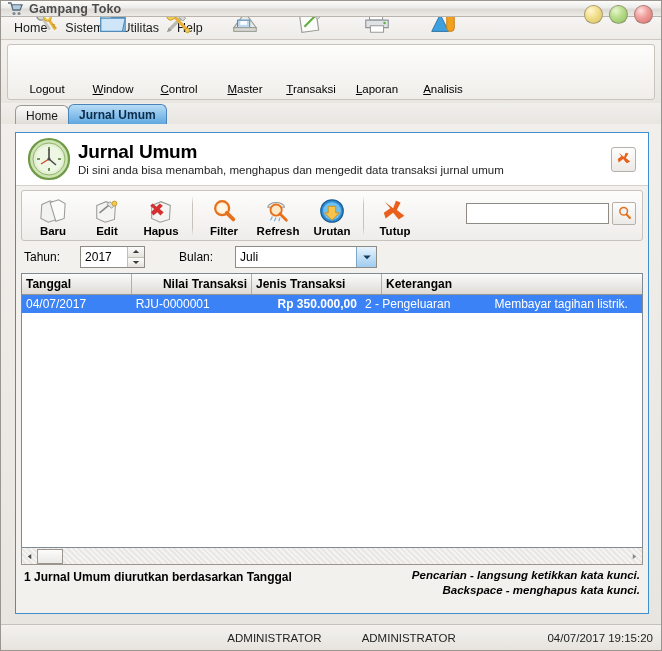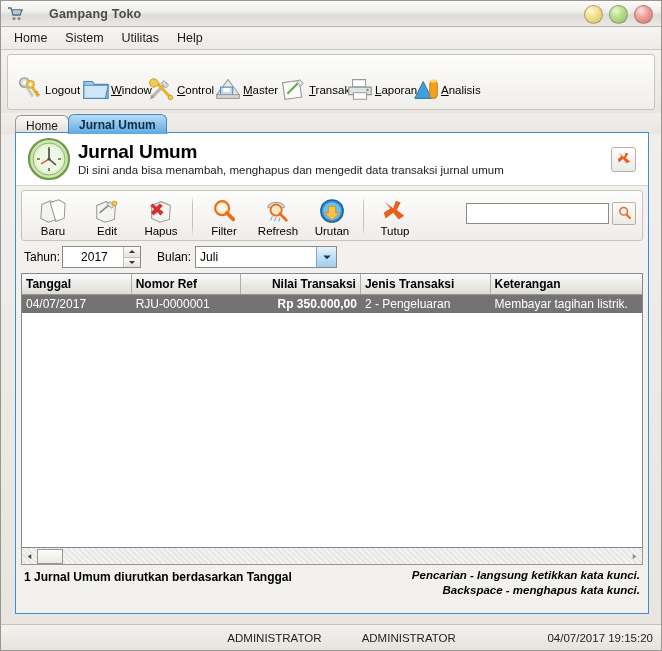--- a/index.html
+++ b/index.html
@@ -7,45 +7,45 @@
     width:662px;height:651px;overflow:hidden;
     font-family:"Liberation Sans", sans-serif;
     font-size:12px;color:#000;
     background:#ece9e4;
   }
   .app{position:relative;width:662px;height:651px;box-sizing:border-box;
        background:linear-gradient(#f3f1ee,#e8e5e0);
        border:1px solid #9a958e;}
 
   
-  .titlebar{height:26px;box-sizing:border-box;
+  .titlebar{height:16px;box-sizing:border-box;
     background:linear-gradient(#fcfcfb 0%,#ececea 45%,#dedbd6 55%,#eceae6 100%);
     border-bottom:1px solid #b9b4ad;
-    display:flex;align-items:center;padding:0 6px;position:relative;gap:20px;}
+    display:flex;align-items:center;padding:0 6px;position:relative;}
   .titlebar .tb-icon{width:16px;height:16px;margin-right:6px;flex:none;}
   .titlebar .tb-text{font-size:12.5px;color:#4c4c4c;font-weight:bold;letter-spacing:.2px;}
   .winbtns{position:absolute;right:8px;top:4px;display:flex;gap:6px;}
   .wb{width:17px;height:17px;border-radius:50%;border:1px solid rgba(120,110,100,.55);}
   .wb.min{background:radial-gradient(circle at 35% 28%,#fff7cf 0%,#f2df8e 42%,#d9c05f 100%);}
   .wb.max{background:radial-gradient(circle at 35% 28%,#e7f6cf 0%,#b9de8a 42%,#8dbb5d 100%);}
   .wb.close{background:radial-gradient(circle at 35% 28%,#ffe0de 0%,#ef9f9c 42%,#d96e6b 100%);}
 
   
   .menubar{height:22px;display:flex;align-items:center;padding:0 4px;
     background:linear-gradient(#f6f5f3,#eeebe7);
     border-bottom:1px solid #cdc8c1;}
   .menubar .mi{padding:2px 9px;font-size:12.5px;color:#1a1a1a;}
 
   
   .toolbar-wrap{padding:4px 6px 3px 6px;background:linear-gradient(#f4f2ef,#e9e6e1);}
   .toolbar{border:1px solid #c8c3bc;border-radius:3px;
     background:linear-gradient(#fdfdfc,#f0eeea);
     display:flex;align-items:flex-end;padding:3px 6px 2px 6px;height:56px;box-sizing:border-box;}
-  .tbtn{width:64px;display:flex;flex-direction:row;align-items:center;
-        padding:2px 0 1px 0;border:1px solid transparent;border-radius:3px;}
+  .tbtn{width:64px;display:flex;flex-direction:column;align-items:center;
+        padding:2px 0 1px 0;border:1px solid transparent;border-radius:3px;gap:44px;}
   .tbtn .ic{height:32px;display:flex;align-items:center;justify-content:center;}
   .tbtn .lb{font-size:11.5px;margin-top:1px;white-space:nowrap;}
   .tbtn .lb u{text-decoration:underline;}
 
   
   .tabstrip{display:flex;align-items:flex-end;padding-left:14px;height:21px;
     background:linear-gradient(#f1efec,#e9e6e1);}
   .tab{height:19px;box-sizing:border-box;padding:1px 10px 0 10px;
        display:flex;align-items:center;font-size:12px;
        border:1px solid #9c9790;border-bottom:none;
@@ -70,56 +70,56 @@
     display:flex;align-items:center;justify-content:center;margin-right:4px;}
 
   
   .actbar{height:51px;box-sizing:border-box;margin:4px 5px 0 5px;
     border:1px solid #c8c3bc;border-radius:3px;
     background:linear-gradient(#fdfdfc,#efedea);
     display:flex;align-items:flex-end;padding:2px 4px 1px 4px;position:relative;}
   .abtn{width:52px;display:flex;flex-direction:column;align-items:center;
     padding:1px 0 1px 0;border:1px solid transparent;border-radius:3px;}
   .abtn .ic{height:29px;display:flex;align-items:center;justify-content:center;}
-  .abtn .lb{font-size:11.5px;margin-top:0px;}
+  .abtn .lb{font-size:11.5px;margin-top:0px;font-weight:bold;}
   .vsep{width:1px;align-self:stretch;margin:3px 4px 3px 4px;
         background:linear-gradient(transparent,#c7c2bb 20%,#c7c2bb 80%,transparent);}
   .searchbox{position:absolute;right:6px;top:11px;display:flex;align-items:center;}
   .searchbox input{width:143px;height:21px;box-sizing:border-box;
     border:1px solid #8e8a84;background:#fff;font-size:12px;padding:1px 3px;outline:none;
     font-family:"Liberation Sans", sans-serif;}
   .searchbtn{width:24px;height:23px;box-sizing:border-box;margin-left:3px;
     border:1px solid #b5b0a9;border-radius:2px;background:linear-gradient(#fdfdfc,#eceae6);
     display:flex;align-items:center;justify-content:center;}
 
   
-  .filterrow{height:26px;display:flex;align-items:center;padding:3px 5px 0 8px;gap:2px;}
+  .filterrow{height:26px;display:flex;align-items:center;padding:3px 5px 0 8px;gap:20px;}
   .filterrow .lbl{font-size:12px;}
   .spin{display:flex;align-items:stretch;border:1px solid #8e8a84;background:#fff;height:20px;}
-  .spin .val{width:42px;font-size:12px;display:flex;align-items:center;padding-left:18px;}
+  .spin .val{width:42px;font-size:12px;display:flex;align-items:center;padding-left:4px;}
   .spin .arrows{width:16px;display:flex;flex-direction:column;border-left:1px solid #c3bfb9;}
   .spin .ar{flex:1;background:linear-gradient(#fbfbfa,#e6e3de);
     display:flex;align-items:center;justify-content:center;}
   .spin .ar:first-child{border-bottom:1px solid #c3bfb9;}
   .combo{display:flex;align-items:stretch;border:1px solid #8e8a84;background:#fff;
     height:20px;width:140px;margin-left:2px;}
   .combo .val{flex:1;font-size:12px;display:flex;align-items:center;padding-left:4px;}
   .combo .arrow{width:19px;background:linear-gradient(#e8f3fd,#9fcdf0);
     border-left:1px solid #7fa8c8;display:flex;align-items:center;justify-content:center;}
 
   
   .tablewrap{margin:3px 5px 0 5px;border:1px solid #7f8a94;background:#fff;
     height:275px;box-sizing:border-box;position:relative;overflow:hidden;}
   .thead{display:flex;height:20px;background:linear-gradient(#fbfbfa,#dedbd6);
          border-bottom:1px solid #9a958e;}
   .th{box-sizing:border-box;font-size:12px;font-weight:bold;display:flex;align-items:center;
       padding:0 4px;border-right:1px solid #b3aea7;white-space:nowrap;overflow:hidden;}
   .th.r{justify-content:flex-end;}
   .trow{display:flex;height:18px;}
-  .trow.sel{background:#737373;color:#fff;}
+  .trow.sel{background:#3b82f6;color:#fff;}
   .td{box-sizing:border-box;font-size:12px;display:flex;align-items:center;
       padding:0 4px;white-space:nowrap;overflow:hidden;}
   .td.r{justify-content:flex-end;font-weight:bold;}
 
   
   .hscroll{margin:0 5px;height:17px;box-sizing:border-box;
     border:1px solid #9a958e;border-top:none;
     background:repeating-linear-gradient(45deg,#f4f3f1 0 2px,#e9e7e3 2px 4px);
     display:flex;align-items:center;position:relative;}
   .hs-arrow{width:15px;height:15px;display:flex;align-items:center;justify-content:center;flex:none;}
@@ -417,21 +417,20 @@
           <svg viewBox="0 0 12 8" width="10" height="7">
               <path d="M6 6L1.5 1.5h9z" fill="#123b5e"></path>
             </svg>
         </div>
       </div>
     </div>
 
     <div class="tablewrap">
       <div class="thead">
         <div class="th" style="width:110px">Tanggal</div>
-        <div class="th" style="width:110px">Nomor Ref</div>
         <div class="th r" style="width:120px">Nilai Transaksi</div>
         <div class="th" style="width:130px">Jenis Transaksi</div>
         <div class="th" style="width:152px;border-right:none">Keterangan</div>
       </div>
       <div class="trow sel">
         <div class="td" style="width:110px">04/07/2017</div>
         <div class="td" style="width:110px">RJU-0000001</div>
         <div class="td r" style="width:120px">Rp  350.000,00</div>
         <div class="td" style="width:130px">2 - Pengeluaran</div>
         <div class="td" style="width:152px">Membayar tagihan listrik.</div>

